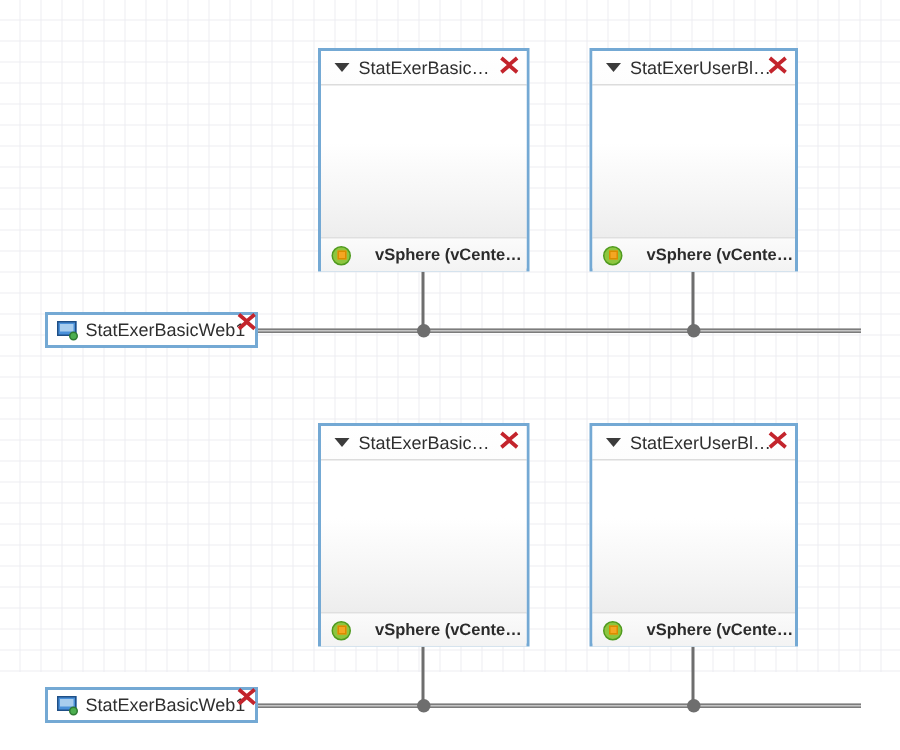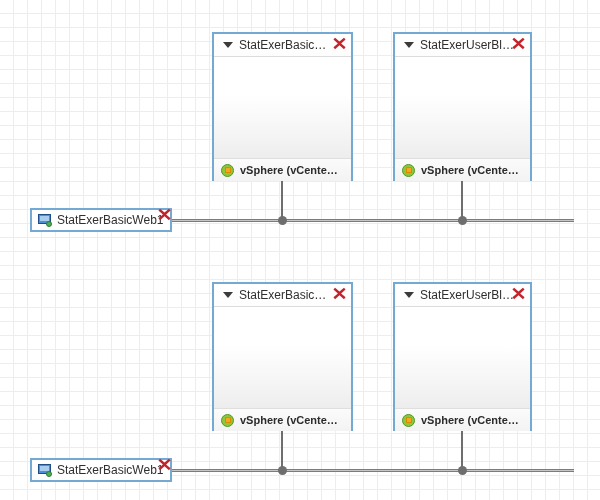--- a/index.html
+++ b/index.html
@@ -4,21 +4,21 @@
 <style>
   html,body{margin:0;padding:0;}
   body{
     width:600px;height:500px;
     background:#ffffff;
     font-family:"Liberation Sans", sans-serif;
     overflow:hidden;
   }
   #canvas{
     position:relative;
-    width:600px;height:500px;
+    width:600px;height:448px;
     background-color:#ffffff;
     background-image:
       linear-gradient(to right, #ececf1 1px, transparent 1px),
       linear-gradient(to bottom, #ececf1 1px, transparent 1px);
     background-size:14px 14px;
     background-position:-1px -1px;
     text-align:right;
   }
 
   
@@ -85,21 +85,21 @@
     background:linear-gradient(to bottom,#fbfbfb 0%,#f3f3f3 100%);
     display:flex;align-items:center;
     padding-left:7px;
   }
   .foot-label{
     font-size:11px;
     font-weight:bold;
     color:#2b2b2b;
     white-space:nowrap;
     overflow:hidden;
-    margin-left:6px;
+    margin-left:16px;
   }
 
   
   .xbtn{
     position:absolute;
     width:13px;height:13px;
     line-height:0;
   }
   .node-x{ top:3px; right:5px; }
 

